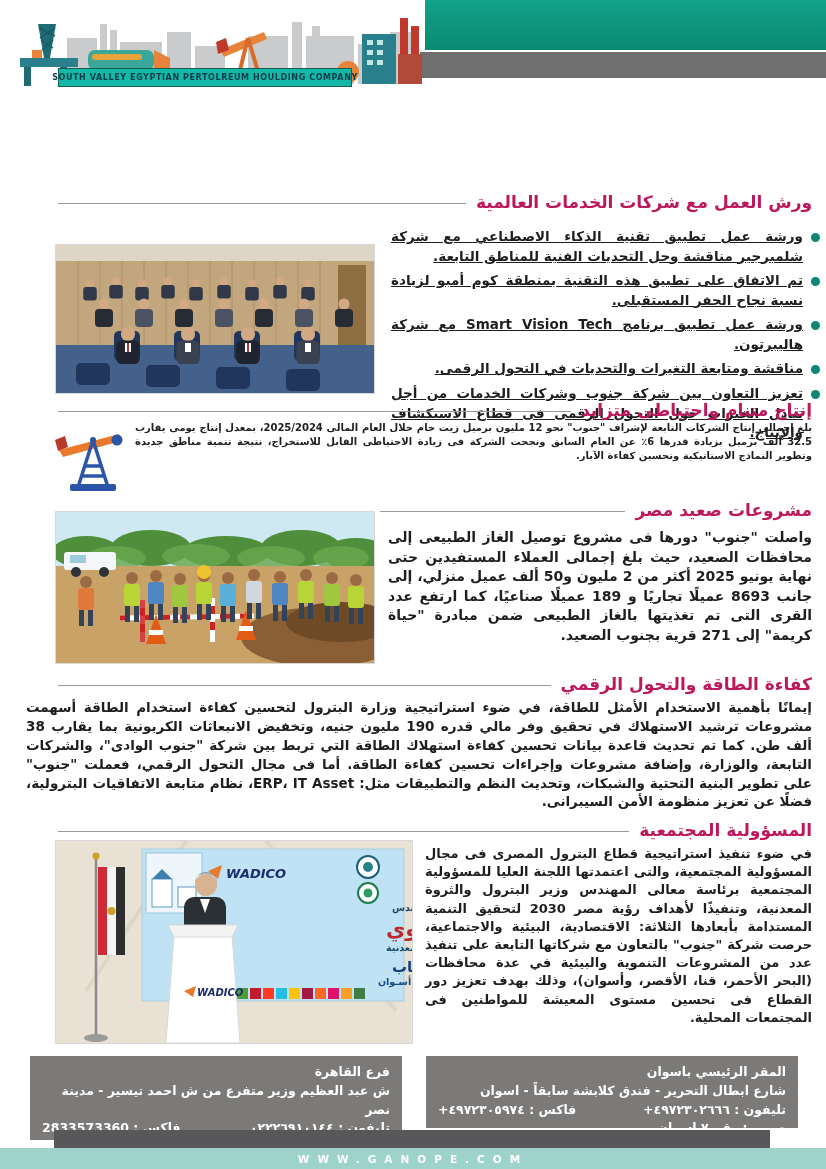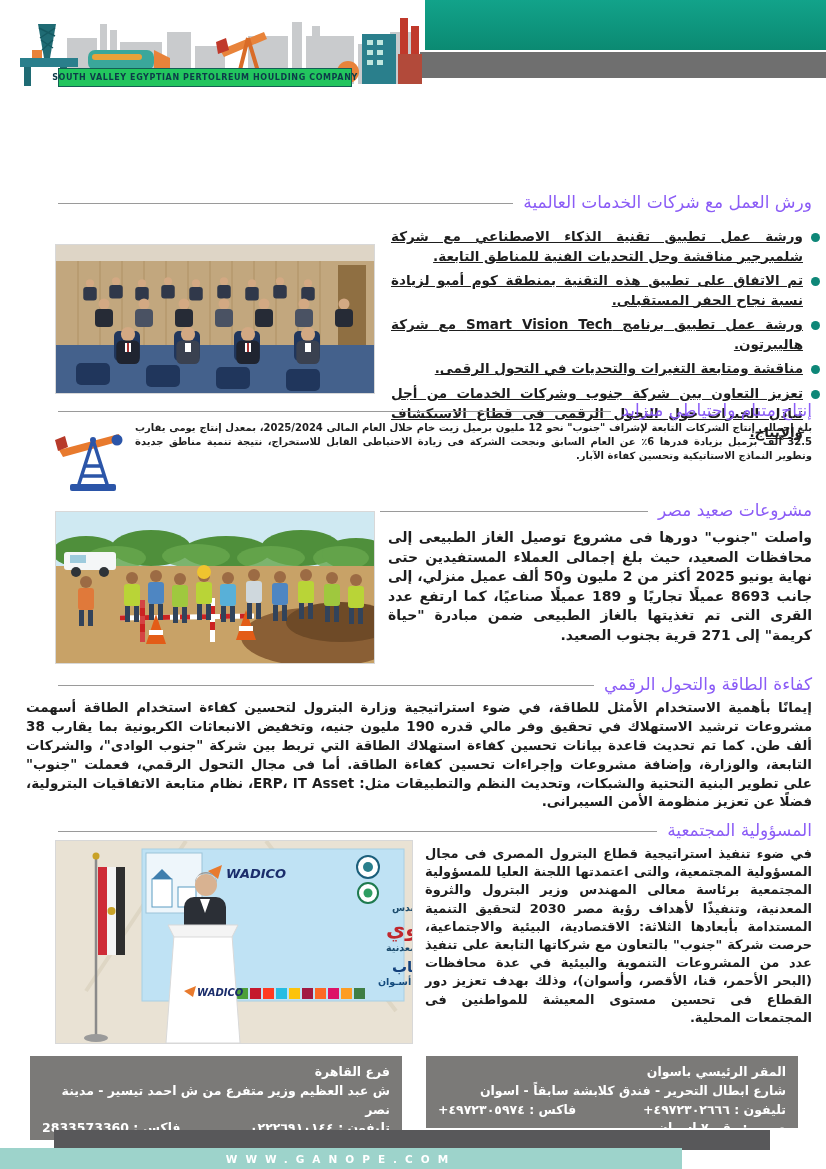--- a/index.html
+++ b/index.html
@@ -3,44 +3,44 @@
 <meta charset="utf-8">
 <style>
   html,body{margin:0;padding:0;background:#ffffff;}
   .page{position:relative;width:826px;height:1169px;background:#fff;overflow:hidden;
         font-family:"DejaVu Sans",sans-serif;color:#1e1e1e;}
   .abs{position:absolute;}
   
   .teal-bar{left:425px;top:0;width:401px;height:50px;
             background:linear-gradient(180deg,#12a38a,#0b8a72);}
   .gray-bar{left:420px;top:52px;width:406px;height:26px;background:#6f6f6f;}
-  .company-banner{left:58px;top:68px;width:292px;height:17px;background:#22c55e;
+  .company-banner{left:58px;top:68px;width:292px;height:17px;background:#14b8a6;
       border:1.5px solid #135f56;display:flex;align-items:center;justify-content:center;
       font-size:8px;font-weight:bold;letter-spacing:.6px;color:#0d3b49;white-space:nowrap;}
   
   .sec-head{display:flex;align-items:center;gap:10px;direction:rtl;height:24px;}
-  .sec-head .title{color:#8b5cf6;font-size:17px;font-weight:normal;white-space:nowrap;}
+  .sec-head .title{color:#be185d;font-size:17px;font-weight:bold;white-space:nowrap;}
   .sec-head .rule{flex:1;border-top:1.4px solid #9a9a9a;margin-top:3px;}
   
   .para{direction:rtl;text-align:justify;font-weight:700;color:#1e1e1e;}
   ul.bullets{direction:rtl;margin:8px;padding:0;list-style:none;text-align:justify;text-decoration:underline;}
   ul.bullets li{position:relative;padding-right:17px;margin-bottom:5px;
       font-size:13.5px;font-weight:700;line-height:1.45;}
   ul.bullets li::before{content:"";position:absolute;right:0;top:6px;width:9px;height:9px;
       border-radius:50%;background:#0e8778;}
   
   .photo{border:1px solid #d8d8d8;background:#eee;}
   
   .fbox{background:#7b7a78;color:#fff;direction:rtl;padding:7px 12px;box-sizing:border-box;
         font-size:12.5px;font-weight:700;line-height:1.5;}
   .fbox .frow{display:flex;justify-content:space-between;}
   .fbox .center{text-align:right;}
   .fbox .num{direction:ltr;unicode-bidi:embed;}
   .dark-bar{left:54px;top:1130px;width:716px;height:20px;background:#58585a;}
-  .site-bar{left:0;top:1148px;width:682px;height:21px;background:#9dd3cb;color:#fff;
+  .site-bar{left:0;top:1148px;width:826px;height:21px;background:#9dd3cb;color:#fff;
       display:flex;align-items:center;justify-content:center;font-size:10.5px;
       font-weight:bold;letter-spacing:8px;}
 </style>
 </head>
 <body>
 
 <div class="page">
 
   <div class="abs teal-bar"></div>
   <div class="abs gray-bar"></div>

